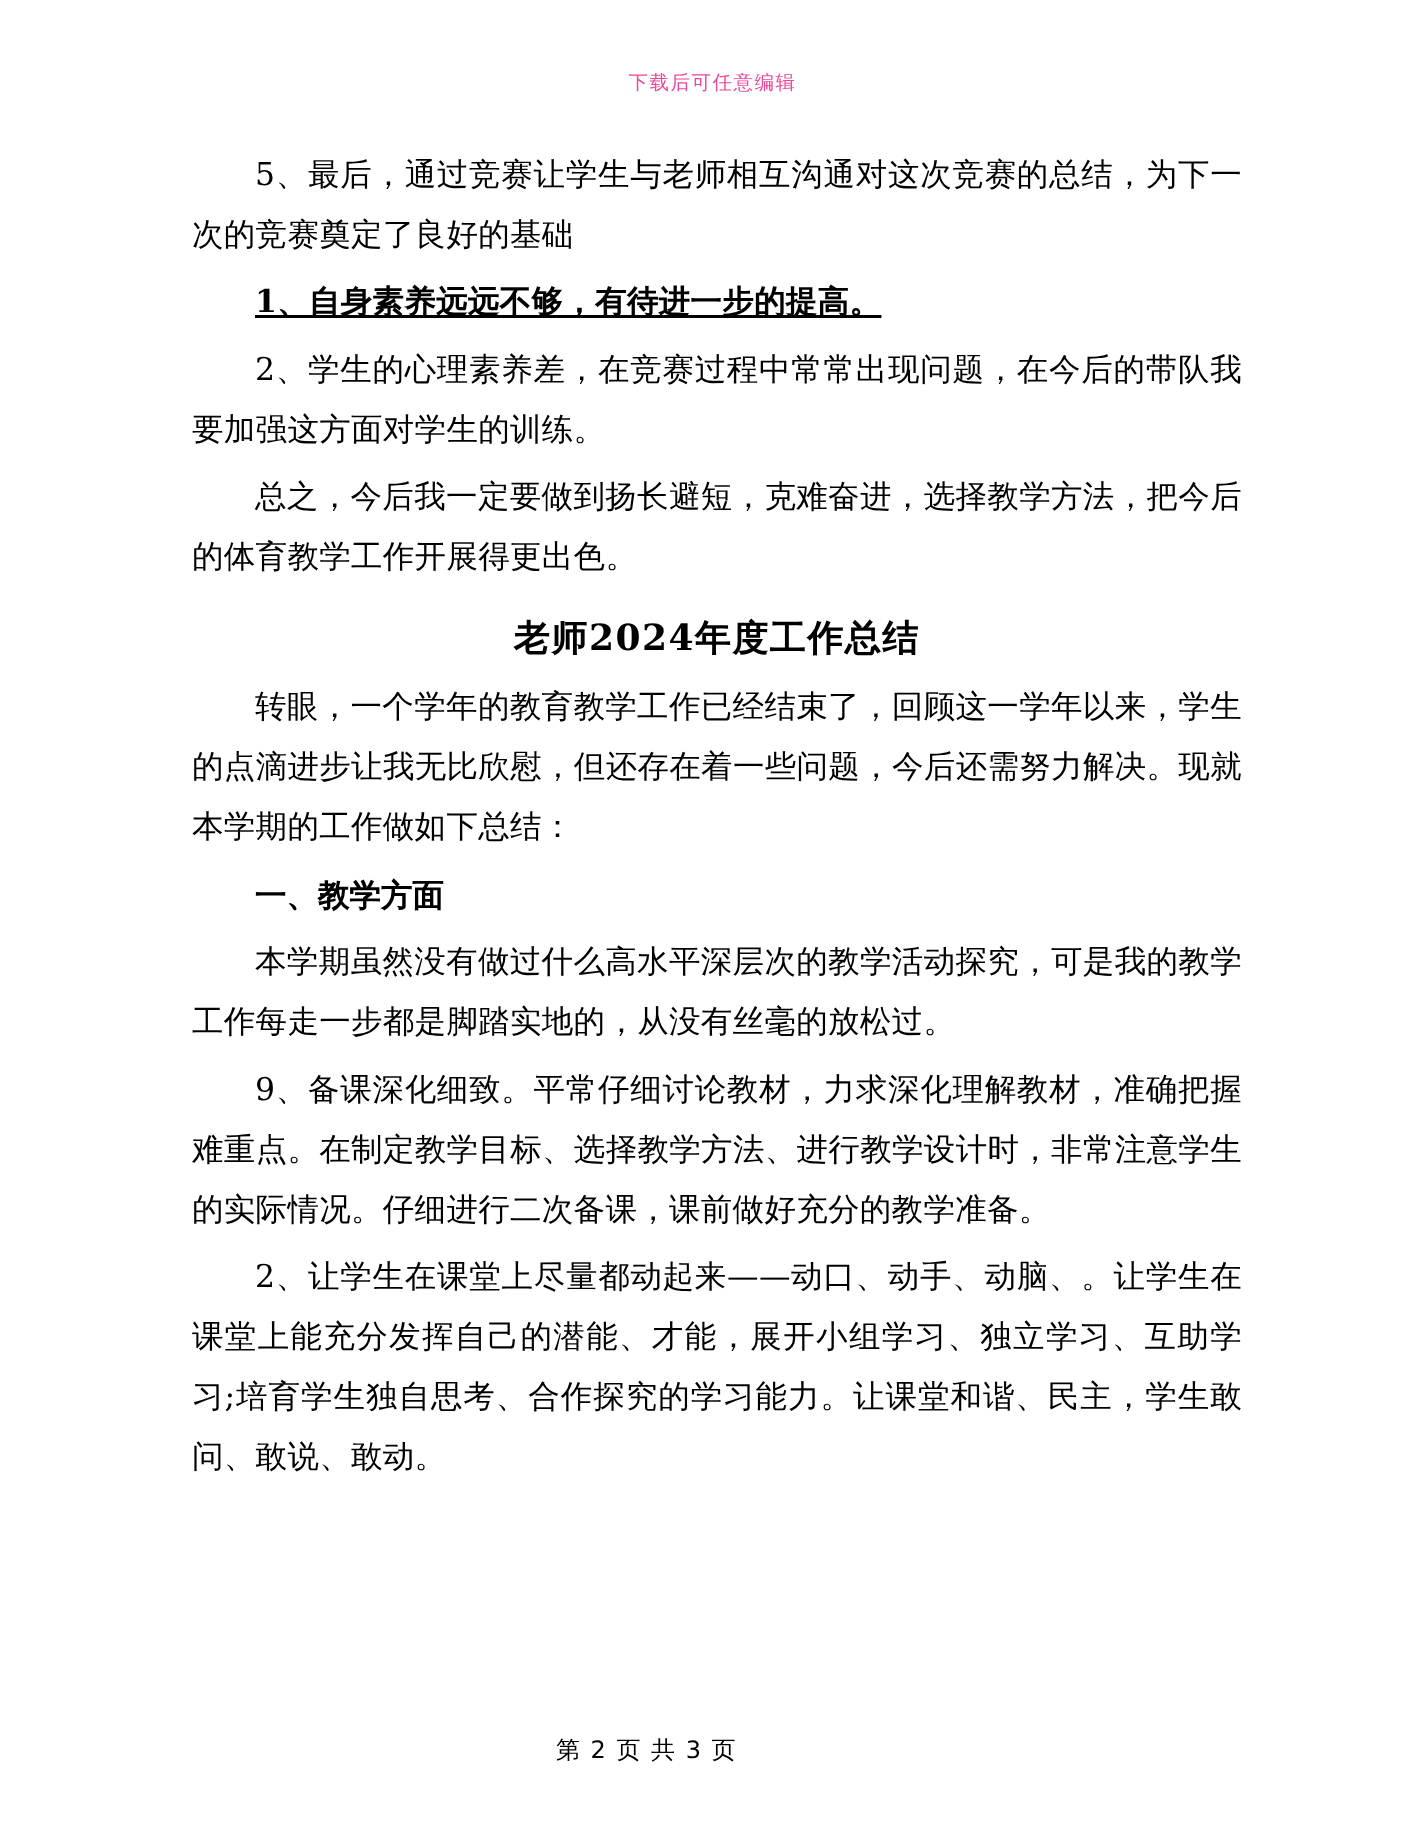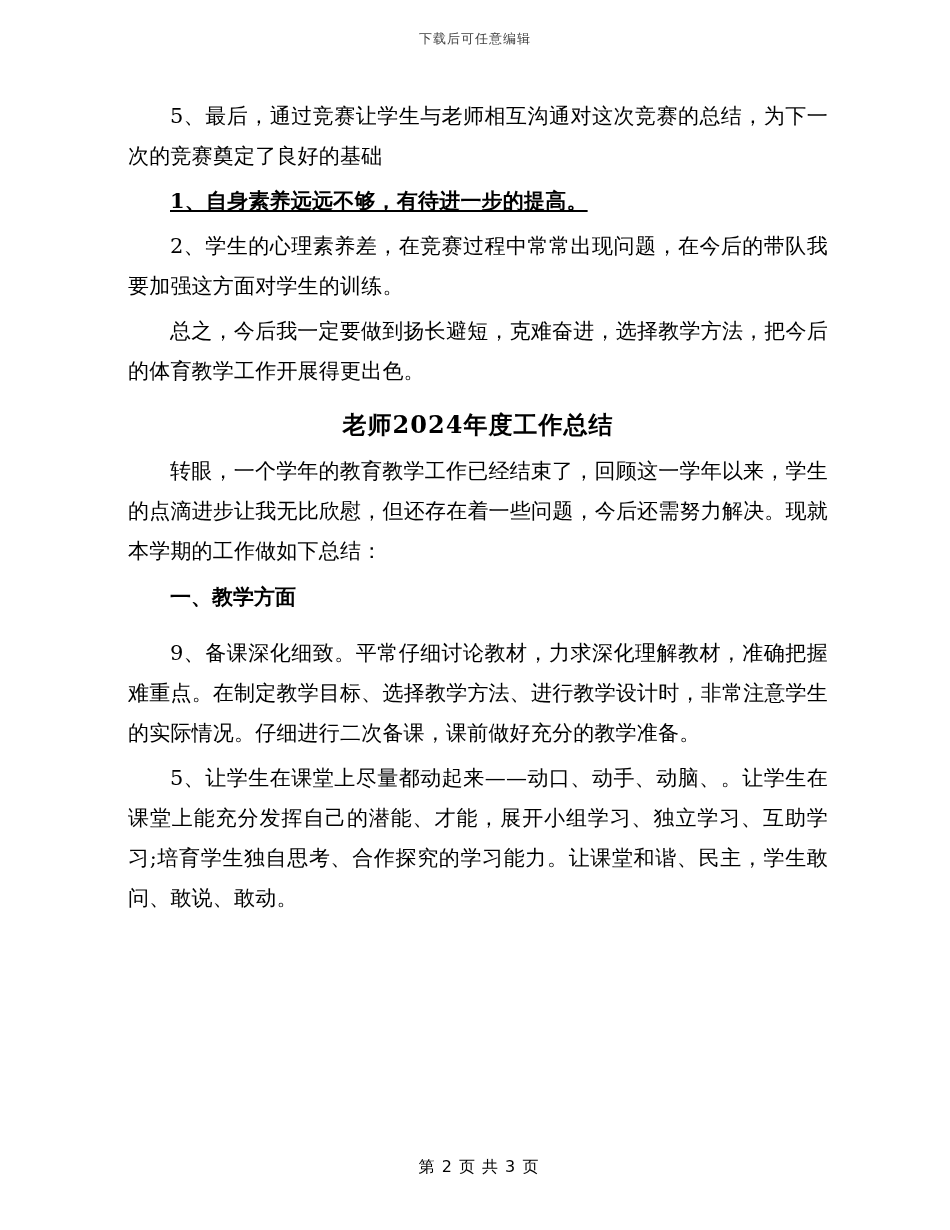--- a/index.html
+++ b/index.html
@@ -17,26 +17,26 @@
   }
   .page {
     width: 950px;
     height: 1230px;
     box-sizing: border-box;
     position: relative;
     background: #ffffff;
   }
   .header-note {
     position: absolute;
-    top: 30px;
+    top: 46px;
     left: 0;
     width: 950px;
     text-align: center;
     font-size: 13px;
-    color: #404040;
+    color: #ec4899;
     font-family: "DejaVu Sans", "Liberation Sans", sans-serif;
     letter-spacing: 1px;
   }
   .content {
     position: absolute;
     top: 96px;
     left: 128px;
     width: 700px;
   }
   p.para {
@@ -56,37 +56,36 @@
   }
   h2.doc-title {
     margin: 14px 0 6px 0;
     font-size: 24px;
     line-height: 40px;
     text-align: center;
     font-weight: bold;
     letter-spacing: 1px;
   }
   h3.sec-title {
-    margin: 6px 0 16px 0;
+    margin: 6px 0 4px 0;
     font-size: 21px;
     line-height: 40px;
     font-weight: bold;
     text-indent: 2em;
   }
   .footer {
     position: absolute;
     bottom: 52px;
     left: 0;
     width: 862px;
     text-align: center;
     font-size: 16px;
     font-family: "DejaVu Sans", "Liberation Sans", sans-serif;
     color: #000000;
     letter-spacing: 1px;
-    padding-left: 48px;
   }
 </style>
 </head>
 <body>
 
 <div class="page">
 
   <div class="header-note">下载后可任意编辑</div>
 
   <div class="content">
@@ -95,20 +94,21 @@
     <p class="para indent bold">1、自身素养远远不够，有待进一步的提高。</p>
     <p class="para indent">2、学生的心理素养差，在竞赛过程中常常出现问题，在今后的带队我要加强这方面对学生的训练。</p>
     <p class="para indent">总之，今后我一定要做到扬长避短，克难奋进，选择教学方法，把今后的体育教学工作开展得更出色。</p>
 
     <h2 class="doc-title">老师2024年度工作总结</h2>
 
     <p class="para indent">转眼，一个学年的教育教学工作已经结束了，回顾这一学年以来，学生的点滴进步让我无比欣慰，但还存在着一些问题，今后还需努力解决。现就本学期的工作做如下总结：</p>
 
     <h3 class="sec-title">一、教学方面</h3>
 
+    <p class="para indent">本学期虽然没有做过什么高水平深层次的教学活动探究，可是我的教学工作每走一步都是脚踏实地的，从没有丝毫的放松过。</p>
     <p class="para indent">9、备课深化细致。平常仔细讨论教材，力求深化理解教材，准确把握难重点。在制定教学目标、选择教学方法、进行教学设计时，非常注意学生的实际情况。仔细进行二次备课，课前做好充分的教学准备。</p>
-    <p class="para indent">5、让学生在课堂上尽量都动起来——动口、动手、动脑、。让学生在课堂上能充分发挥自己的潜能、才能，展开小组学习、独立学习、互助学习;培育学生独自思考、合作探究的学习能力。让课堂和谐、民主，学生敢问、敢说、敢动。</p>
+    <p class="para indent">2、让学生在课堂上尽量都动起来——动口、动手、动脑、。让学生在课堂上能充分发挥自己的潜能、才能，展开小组学习、独立学习、互助学习;培育学生独自思考、合作探究的学习能力。让课堂和谐、民主，学生敢问、敢说、敢动。</p>
 
   </div>
 
   <div class="footer">第 2 页 共 3 页</div>
 
 </div>
 
 </body></html>

